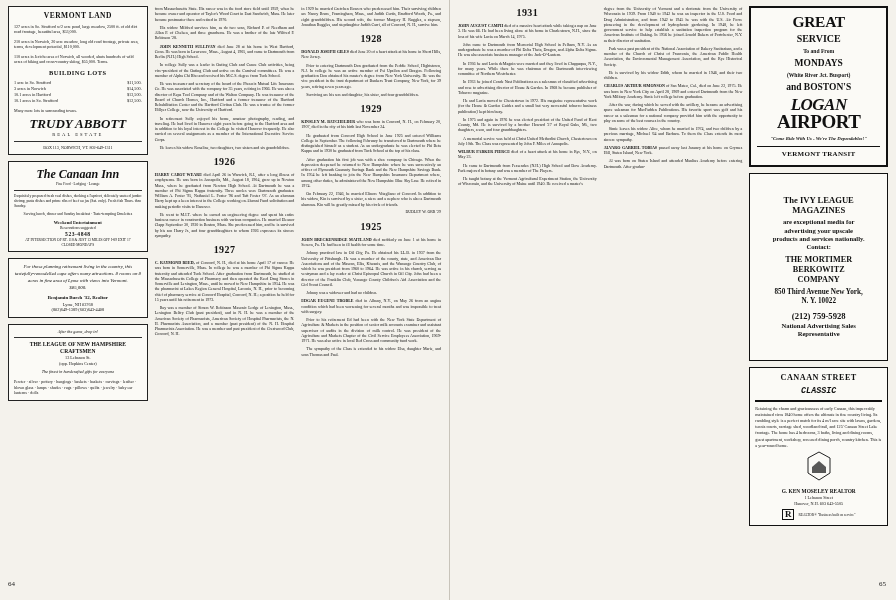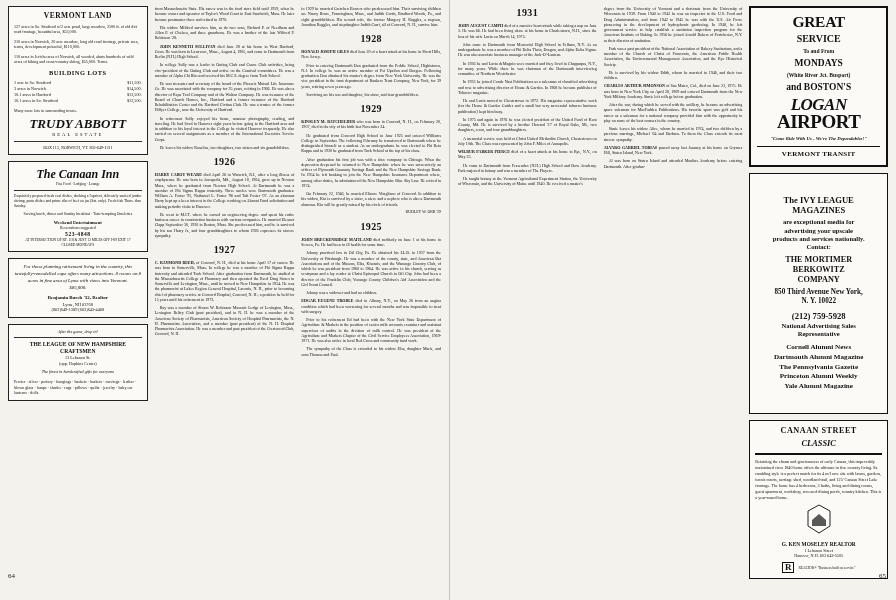--- a/index.html
+++ b/index.html
@@ -7,21 +7,21 @@
   .spread{position:relative;width:896px;height:600px;background:#f2f0ea;display:flex;justify-content:center;}
   .page{position:relative;background:#f4f2ec;height:600px;box-sizing:border-box;}
   .page.left{width:450px;border-right:1px solid #c8c4ba;padding:6px 8px 18px 8px;}
   .page.right{width:446px;padding:6px 8px 18px 8px;}
   .cols{display:flex;gap:7px;height:566px;}
   .col{width:33%;font-size:4.05px;line-height:1.30;text-align:justify;color:#111;}
   p{margin:0 0 3px 0;text-indent:5px;}
   p.noind{text-indent:0;}
   .yr{text-align:center;font-size:10px;font-weight:bold;margin:5px 0 4px 0;letter-spacing:.4px;}
   .nm{font-weight:bold;}
-  .pgnum{position:absolute;bottom:20px;font-size:7px;color:#222;}
+  .pgnum{position:absolute;bottom:12px;font-size:7px;color:#222;}
   .pgnum.l{left:8px;}
   .pgnum.r{right:10px;}
 
   
   .ad{border:1px solid #222;background:#fbfaf6;margin:0 0 6px 0;padding:4px 5px;box-sizing:border-box;text-align:center;}
   .hr{border:0;border-top:1px solid #333;margin:3px 0;}
   .tiny{font-size:3.6px;line-height:1.25;}
   .small{font-size:4.2px;line-height:1.3;}
   .lst{text-align:left;font-size:4.2px;line-height:1.45;}
   .lst .row{display:flex;justify-content:space-between;}
@@ -65,21 +65,21 @@
   .ivy .h{font-size:8.6px;font-weight:bold;line-height:1.1;}
   .ivy .p{font-size:6.6px;font-weight:bold;line-height:1.25;margin-top:3px;}
   .ivy .co{font-size:8.2px;font-weight:bold;line-height:1.2;margin-top:4px;}
   .ivy .addr{font-size:7.2px;font-weight:bold;line-height:1.25;margin-top:3px;}
   .ivy .tel{font-size:8.6px;font-weight:bold;margin-top:5px;}
   .ivy .rep{font-size:6.6px;font-weight:bold;line-height:1.25;}
   .ivy .list{font-size:7.1px;font-weight:bold;line-height:1.35;margin-top:5px;text-align:center;}
 
   .canaan-st{border:1px solid #111;background:#fbfaf6;padding:5px;text-align:center;margin-top:6px;}
   .canaan-st .t1{font-size:8.2px;font-weight:bold;letter-spacing:.5px;}
-  .canaan-st .t2{font-size:8.4px;font-style:italic;font-weight:bold;margin-top:2px;}
+  .canaan-st .t2{font-size:8.4px;font-style:italic;font-weight:bold;margin-top:2px;font-family:Liberation Mono, monospace;}
   .canaan-st .b{font-size:4.2px;line-height:1.45;text-align:left;margin-top:4px;}
   .canaan-st .nm3{font-size:5.4px;font-weight:bold;margin-top:4px;}
   .canaan-st .a2{font-size:4.2px;line-height:1.35;}
   .realtor-row{display:flex;align-items:center;justify-content:center;gap:4px;margin-top:3px;}
   .realtor-r{border:1px solid #111;font-size:9px;font-weight:bold;font-family:"Liberation Serif",serif;padding:0 2px;line-height:1;}
   .realtor-t{font-size:3.5px;text-align:left;line-height:1.2;}
 
   .crest{width:26px;height:30px;margin:2px auto;}
   .hr2{border:0;border-top:2px solid #111;margin:3px 0;}
 </style>
@@ -241,27 +241,20 @@
           <div class="vt-transit">VERMONT TRANSIT</div>
         </div>
 
         <div class="ivy">
           <div class="h">The IVY LEAGUE MAGAZINES</div>
           <div class="p">are exceptional media for advertising your upscale products and services nationally.  Contact:</div>
           <div class="co">THE MORTIMER BERKOWITZ COMPANY</div>
           <div class="addr">850 Third Avenue New York, N. Y. 10022</div>
           <div class="tel">(212) 759-5928</div>
           <div class="rep">National Advertising Sales Representative</div>
-          <div class="list">
-            <div>Cornell Alumni News</div>
-            <div>Dartmouth Alumni Magazine</div>
-            <div>The Pennsylvania Gazette</div>
-            <div>Princeton Alumni Weekly</div>
-            <div>Yale Alumni Magazine</div>
-          </div>
         </div>
 
         <div class="canaan-st">
           <div class="t1">CANAAN STREET</div>
           <div class="t2">CLASSIC</div>
           <hr class="hr2">
           <div class="b">Retaining the charm and graciousness of early Canaan, this impeccably maintained circa 1840 home offers the ultimate in fine country living. Its rambling style is a perfect match for its 4 m/l acre site with lawns, gardens, tennis courts, carriage shed, woodland trail, and 125' Canaan Street Lake frontage. The home has 4 bedrooms, 3 baths, living and dining rooms, guest apartment, workshop, screened dining porch, country kitchen.  This is a year-round home.</div>
           <svg class="crest" viewBox="0 0 26 30">
             <path d="M13 1 L24 7 L24 22 L13 29 L2 22 L2 7 Z" fill="none" stroke="#222" stroke-width="1"></path>
             <path d="M6 16 L13 10 L20 16 L20 22 L6 22 Z" fill="#222" opacity=".75"></path>

